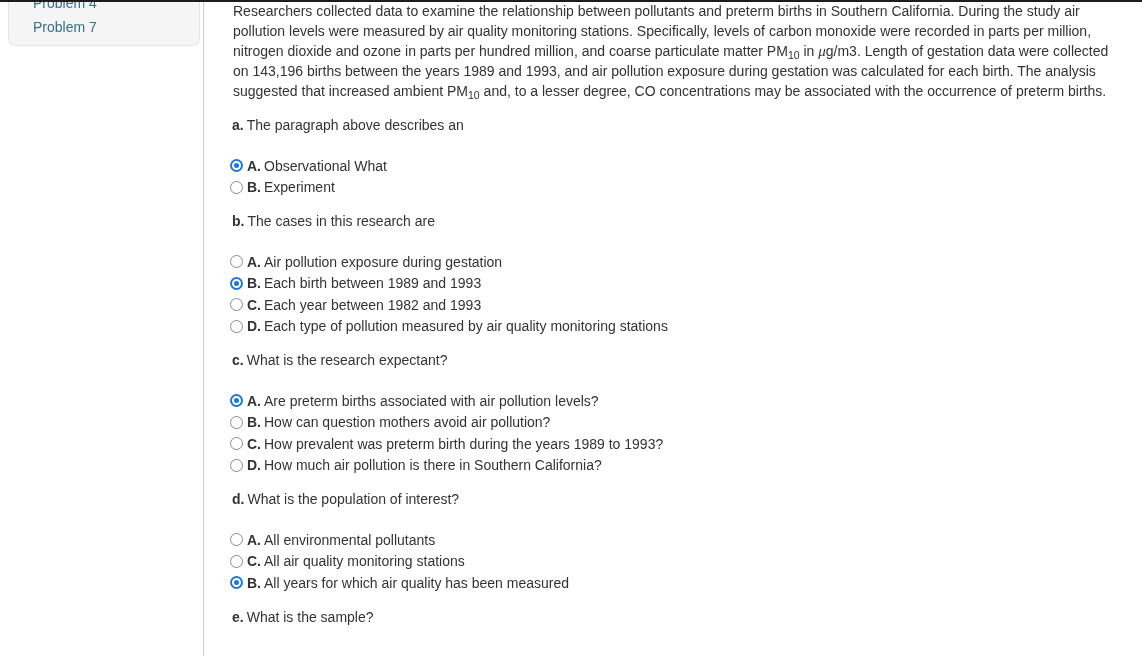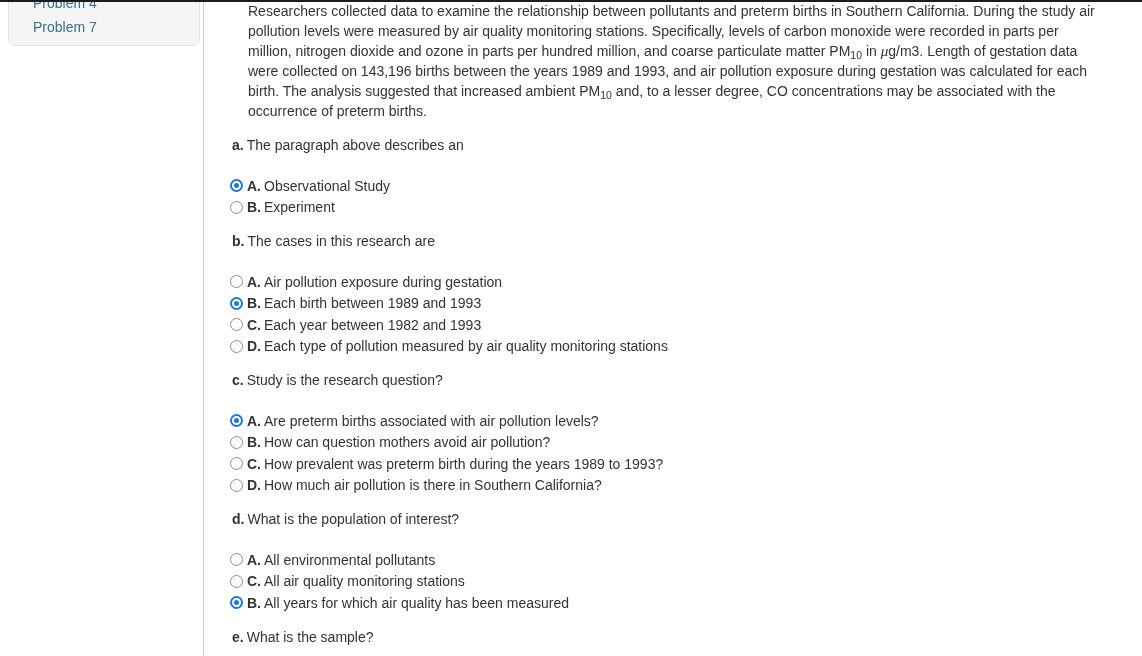--- a/index.html
+++ b/index.html
@@ -26,21 +26,21 @@
   }
   .divider {
     position: absolute; left: 203px; top: 0; width: 1px; height: 656px;
     background: #cccccc;
   }
   
   .main {
     position: absolute; left: 204px; top: 0; width: 938px; height: 656px;
     padding: 1px 22px 0 28px; overflow: hidden;
   }
-  .intro { margin: 0 16px 14px; line-height: 20px; }
+  .intro { margin: 0 1px 14px; line-height: 20px; }
   .subscript {
     font-size: 10.5px; vertical-align: baseline;
     position: relative; top: 3px; line-height: 0;
   }
   .mu {
     font-family: "Liberation Serif", "DejaVu Serif", serif;
     font-style: italic; font-size: 15px;
   }
   .question { margin: 12px 0 20px; line-height: 20px; }
   .q-letter, .opt-letter { font-weight: bold; margin-right: 3px; }
@@ -73,21 +73,21 @@
 <div class="main">
 
   <p class="intro"><span>Researchers collected data to examine the relationship between pollutants and preterm births in Southern California. During the study air pollution levels were measured by air quality monitoring stations. Specifically, levels of carbon monoxide were recorded in parts per million, nitrogen dioxide and ozone in parts per hundred million, and coarse particulate matter PM</span><sub class="subscript">10</sub><span> in </span><span class="mu">μ</span><span>g/m3. Length of gestation data were collected on 143,196 births between the years 1989 and 1993, and air pollution exposure during gestation was calculated for each birth. The analysis suggested that increased ambient PM</span><sub class="subscript">10</sub><span> and, to a lesser degree, CO concentrations may be associated with the occurrence of preterm births.</span></p>
 
   <div class="question">
     <span class="q-letter">a.</span><span>The paragraph above describes an</span>
   </div>
   <div class="options">
     <div class="option-row">
       <span class="radio checked"></span>
-      <span class="option-label"><b class="opt-letter">A.</b><span>Observational Study</span></span>
+      <span class="option-label"><b class="opt-letter">A.</b><span>Observational What</span></span>
     </div>
     <div class="option-row">
       <span class="radio"></span>
       <span class="option-label"><b class="opt-letter">B.</b><span>Experiment</span></span>
     </div>
   </div>
 
   <div class="question">
     <span class="q-letter">b.</span><span>The cases in this research are</span>
   </div>
@@ -104,21 +104,21 @@
       <span class="radio"></span>
       <span class="option-label"><b class="opt-letter">C.</b><span>Each year between 1982 and 1993</span></span>
     </div>
     <div class="option-row">
       <span class="radio"></span>
       <span class="option-label"><b class="opt-letter">D.</b><span>Each type of pollution measured by air quality monitoring stations</span></span>
     </div>
   </div>
 
   <div class="question">
-    <span class="q-letter">c.</span><span>Study is the research question?</span>
+    <span class="q-letter">c.</span><span>What is the research expectant?</span>
   </div>
   <div class="options">
     <div class="option-row">
       <span class="radio checked"></span>
       <span class="option-label"><b class="opt-letter">A.</b><span>Are preterm births associated with air pollution levels?</span></span>
     </div>
     <div class="option-row">
       <span class="radio"></span>
       <span class="option-label"><b class="opt-letter">B.</b><span>How can question mothers avoid air pollution?</span></span>
     </div>

